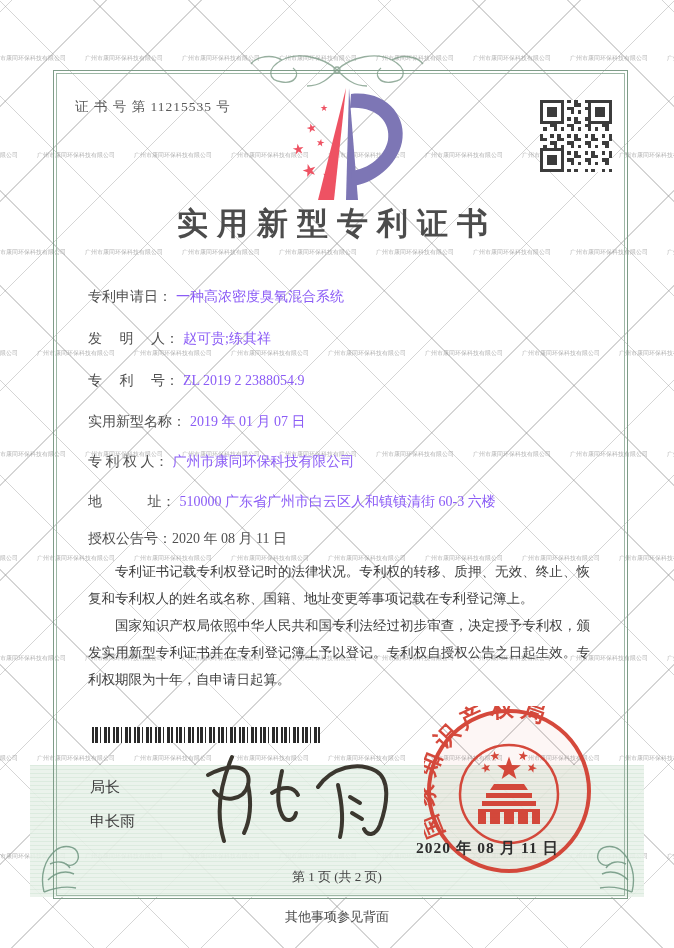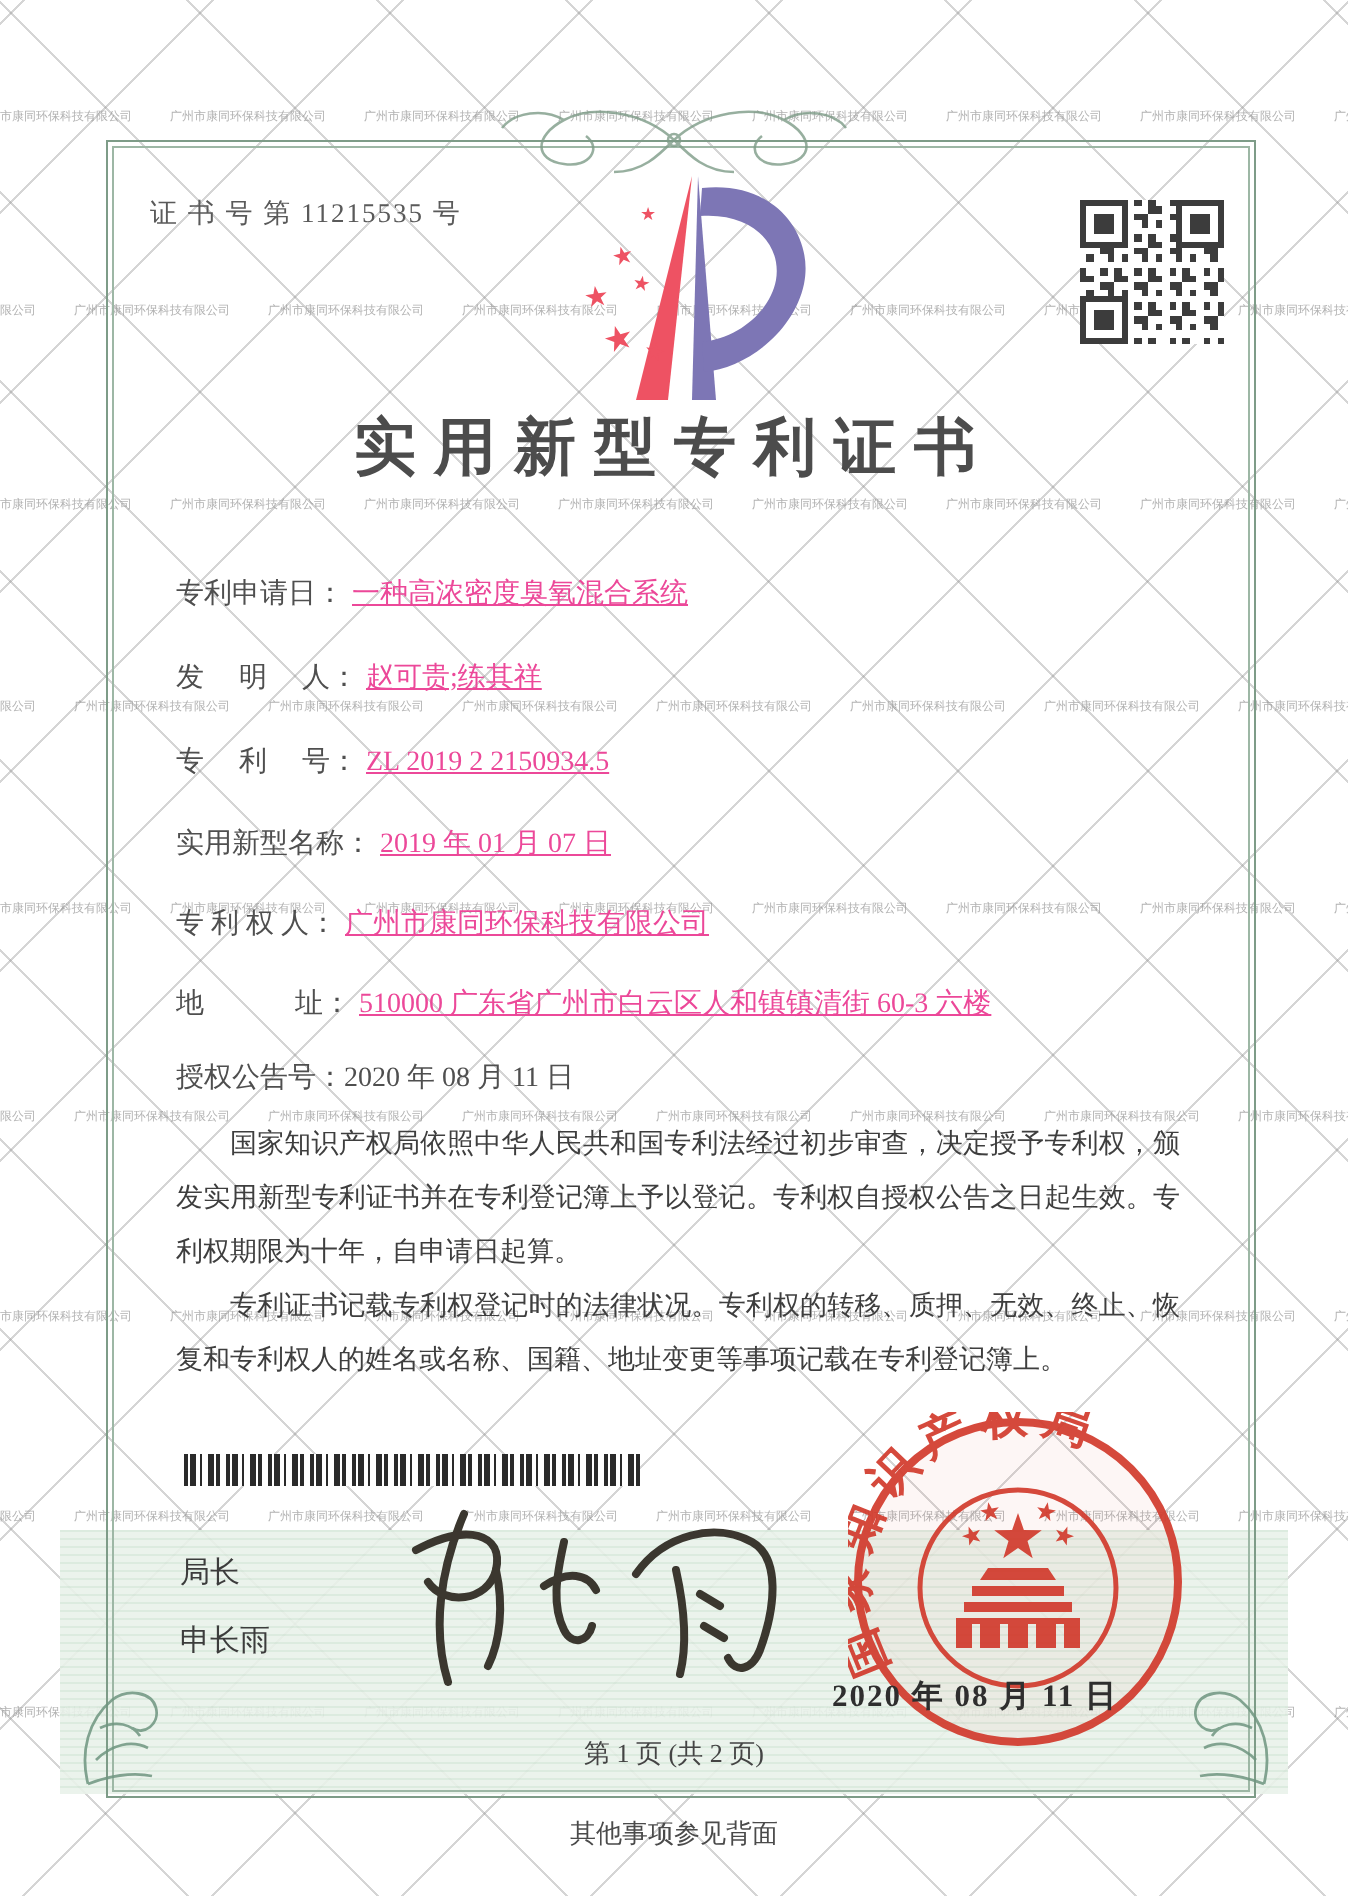--- a/index.html
+++ b/index.html
@@ -41,21 +41,21 @@
   .logo{position:absolute;left:270px;top:78px;width:150px;height:125px;}
   .logo-star{position:absolute;color:#ee5263;line-height:1;font-family:"DejaVu Sans",sans-serif;}
   .title{
     position:absolute;left:0;top:203px;width:674px;text-align:center;
     font-size:31px;font-weight:bold;color:#4c4c4c;letter-spacing:9px;
   }
   
   .fields{position:absolute;left:88px;top:280px;width:520px;font-size:14px;color:#4f4f4f;}
   .frow{position:absolute;left:0;white-space:nowrap;}
   .frow .lab{display:inline-block;}
-  .frow .val{display:inline-block;margin-left:4px;color:#ec4899;text-decoration:underline;}
+  .frow .val{display:inline-block;margin-left:4px;color:#8b5cf6;}
   .grant-row{position:absolute;left:88px;top:530px;width:520px;font-size:14px;color:#4f4f4f;white-space:nowrap;}
   .grant-no{position:absolute;left:258px;top:0;}
   
   .body-text{
     position:absolute;left:88px;top:558px;width:502px;
     font-size:13.5px;line-height:27px;color:#3e3e3e;text-align:justify;
   }
   .body-text p{margin:0;text-indent:2em;}
   
   .barcode{
@@ -331,33 +331,33 @@
     <div class="cell" style="left: 51.4286px; top: 68.5714px; width: 3.42857px; height: 3.42857px;"></div>
     <div class="cell" style="left: 61.7143px; top: 68.5714px; width: 3.42857px; height: 3.42857px;"></div>
     <div class="cell" style="left: 68.5714px; top: 68.5714px; width: 3.42857px; height: 3.42857px;"></div>
   </div>
 
 <div class="title">实用新型专利证书</div>
 
 <div class="fields">
   <div class="frow" style="top:8px;"><span class="lab">专利申请日：</span><span class="val">一种高浓密度臭氧混合系统</span></div>
   <div class="frow" style="top:50px;"><span class="lab">发　 明　 人：</span><span class="val">赵可贵;练其祥</span></div>
-  <div class="frow" style="top:92px;"><span class="lab">专　 利　 号：</span><span class="val">ZL 2019 2 2150934.5</span></div>
+  <div class="frow" style="top:92px;"><span class="lab">专　 利　 号：</span><span class="val">ZL 2019 2 2388054.9</span></div>
   <div class="frow" style="top:133px;"><span class="lab">实用新型名称：</span><span class="val">2019 年 01 月 07 日</span></div>
   <div class="frow" style="top:173px;"><span class="lab">专 利 权 人：</span><span class="val">广州市康同环保科技有限公司</span></div>
   <div class="frow" style="top:213px;"><span class="lab">地　　　 址：</span><span class="val">510000 广东省广州市白云区人和镇镇清街 60-3 六楼</span></div>
 </div>
 
 <div class="grant-row">
   <span>授权公告号：</span><span>2020 年 08 月 11 日</span>
 </div>
 
 <div class="body-text">
+  <p>专利证书记载专利权登记时的法律状况。专利权的转移、质押、无效、终止、恢复和专利权人的姓名或名称、国籍、地址变更等事项记载在专利登记簿上。</p>
   <p>国家知识产权局依照中华人民共和国专利法经过初步审查，决定授予专利权，颁发实用新型专利证书并在专利登记簿上予以登记。专利权自授权公告之日起生效。专利权期限为十年，自申请日起算。</p>
-  <p>专利证书记载专利权登记时的法律状况。专利权的转移、质押、无效、终止、恢复和专利权人的姓名或名称、国籍、地址变更等事项记载在专利登记簿上。</p>
 </div>
 
 <div class="barcode"></div>
 
 <div class="official">
   <div>局长</div>
   <div>申长雨</div>
 </div>
 
 <svg class="sig" width="215" height="105" viewBox="0 0 215 105">

